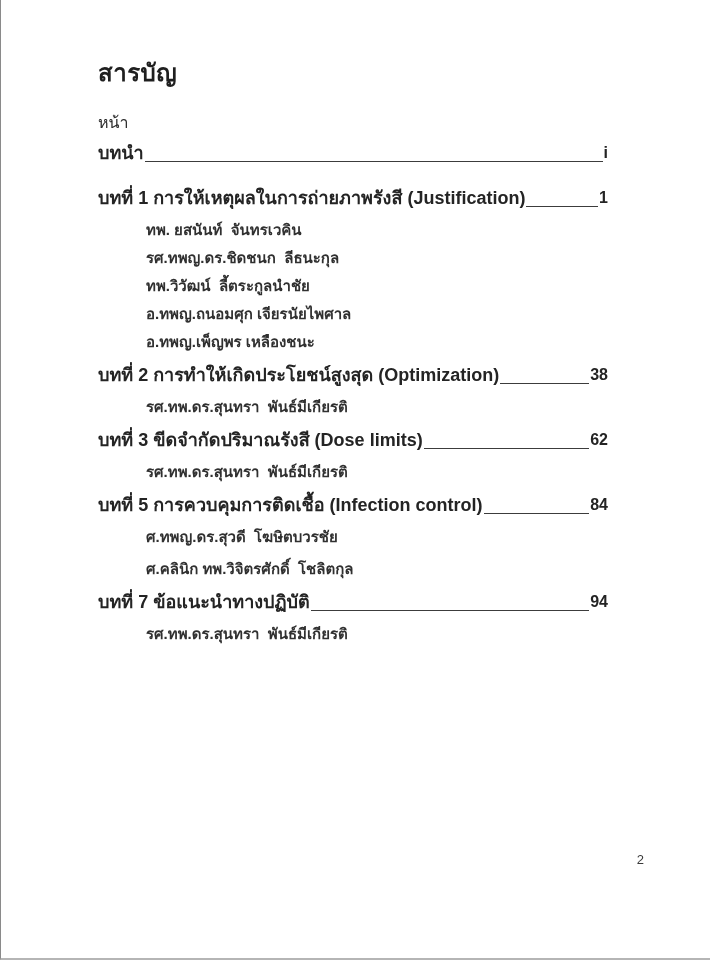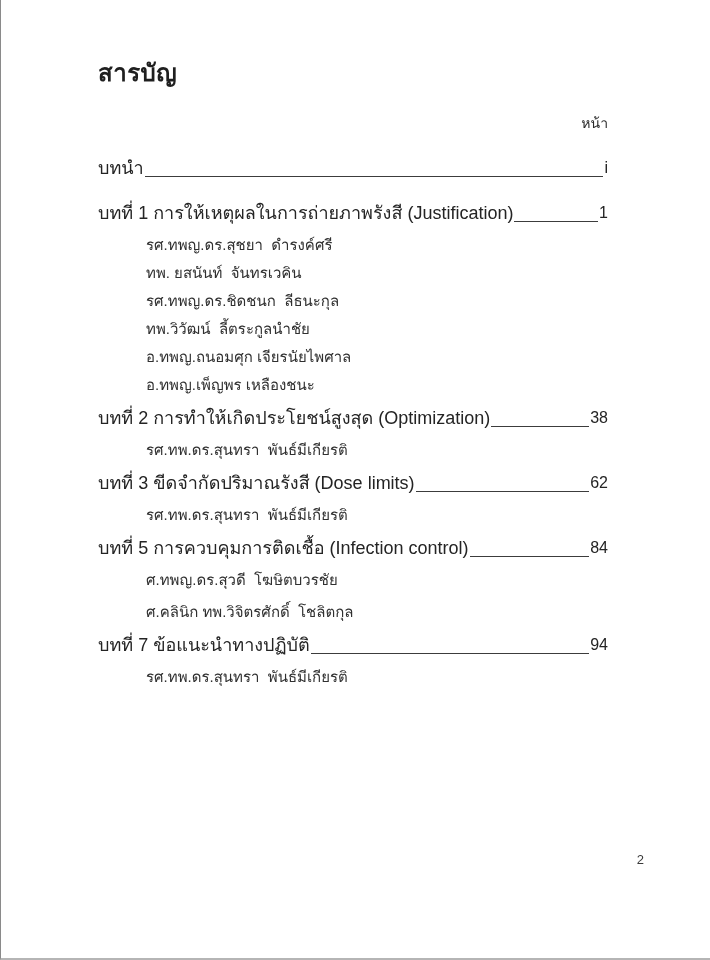--- a/index.html
+++ b/index.html
@@ -24,28 +24,29 @@
   }
   .doc-title {
     text-align: left;
     font-size: 24px;
     font-weight: bold;
     line-height: 34px;
     letter-spacing: 0.5px;
     color: #1f1f1f;
   }
   .page-col-header {
-    text-align: right;
-    font-size: 14px;
+    text-align: left;
+    font-size: 16px;
     line-height: 26px;
     margin-top: 20px;
     color: #2a2a2a;
   }
   .toc {
-    margin-top: 17px;
+    margin-top: 2px;
+    font-weight: bold;
   }
   .toc-line {
     display: flex;
     align-items: flex-end;
     font-size: 18px;
     line-height: 30px;
     white-space: pre-wrap;
     color: #242424;
   }
   .toc-title {
@@ -91,21 +92,20 @@
 
   <div class="page-col-header">หน้า</div>
 
   <div class="toc" id="toc-list">
       <div class="toc-entry no-authors">
         <div class="toc-line"><span class="toc-title">บทนำ</span><span class="leader"></span><span class="toc-page">i</span></div>
       </div>
       <div class="toc-entry">
         <div class="toc-line"><span class="toc-title">บทที่ 1 การให้เหตุผลในการถ่ายภาพรังสี (Justification)</span><span class="leader"></span><span class="toc-page">1</span></div>
         <div class="authors">
-          <div class="author">รศ.ทพญ.ดร.สุชยา  ดำรงค์ศรี</div>
           <div class="author">ทพ. ยสนันท์  จันทรเวคิน</div>
           <div class="author">รศ.ทพญ.ดร.ชิดชนก  ลีธนะกุล</div>
           <div class="author">ทพ.วิวัฒน์  ลี้ตระกูลนำชัย</div>
           <div class="author">อ.ทพญ.ถนอมศุก เจียรนัยไพศาล</div>
           <div class="author">อ.ทพญ.เพ็ญพร เหลืองชนะ</div>
         </div>
       </div>
       <div class="toc-entry">
         <div class="toc-line"><span class="toc-title">บทที่ 2 การทำให้เกิดประโยชน์สูงสุด (Optimization)</span><span class="leader"></span><span class="toc-page">38</span></div>
         <div class="authors">

